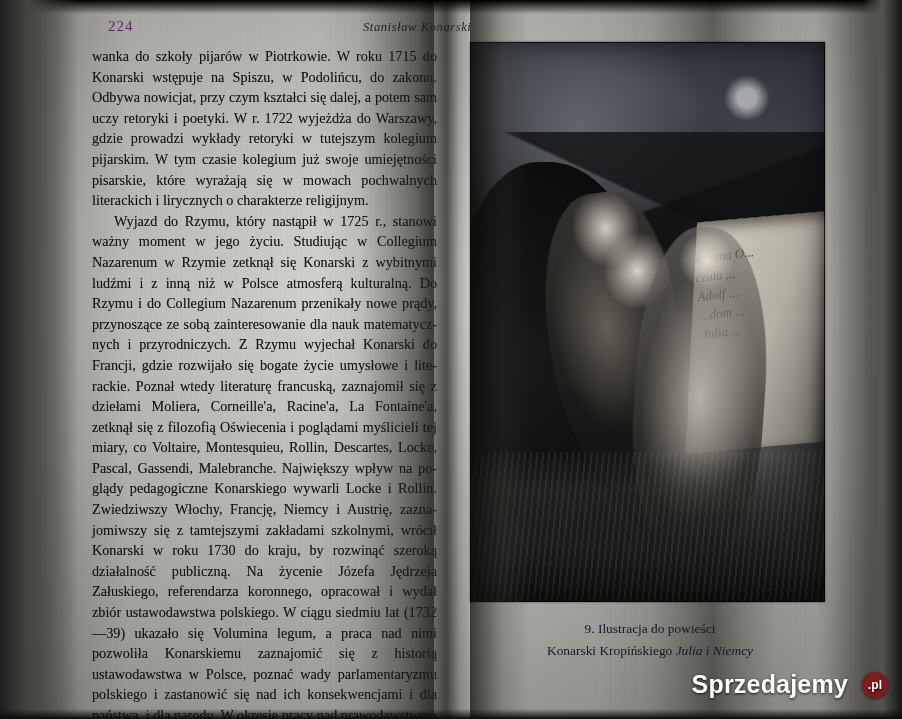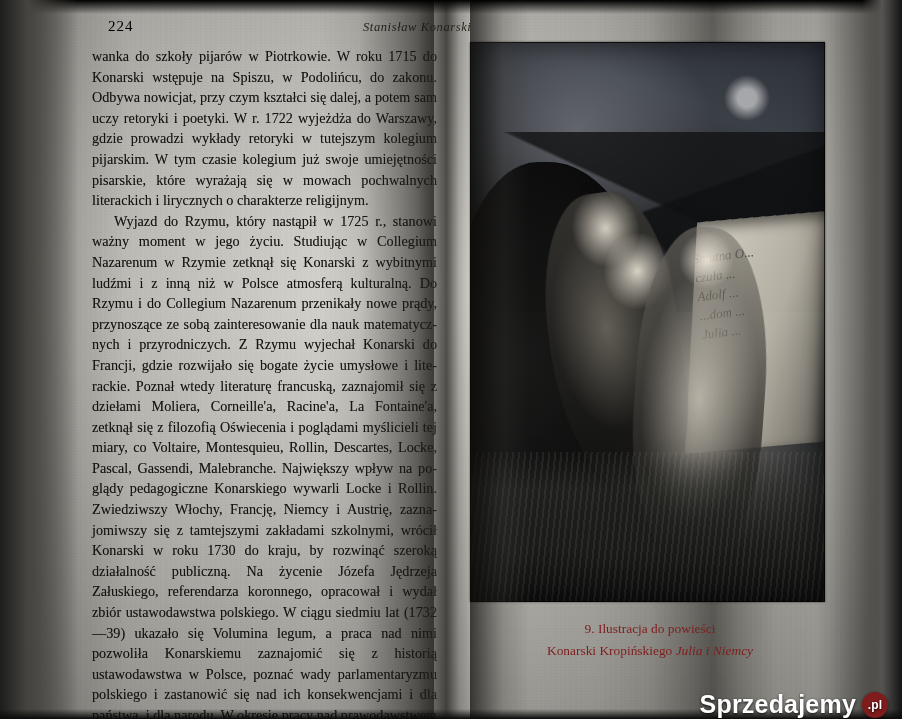--- a/index.html
+++ b/index.html
@@ -72,21 +72,21 @@
     position: absolute;
     left: 78px; top: 6px;
     width: 352px; height: 710px;
     color: #171613;
   }
   .folio {
     position: absolute;
     left: 30px; top: 12px;
     font-size: 15px;
     letter-spacing: 1px;
-    color: #000000;
+    color: #701a75;
   }
   .running-head {
     position: absolute;
     left: 285px; top: 14px;
     font-size: 12.5px;
     font-style: italic;
     letter-spacing: 0.6px;
     color: #222019;
     white-space: nowrap;
   }
@@ -213,44 +213,44 @@
     pointer-events: none;
   }
 
   .caption {
     position: absolute;
     left: 10px; top: 612px;
     width: 340px;
     text-align: center;
     font-size: 13.4px;
     line-height: 22px;
-    color: #7f1d1d;
+    color: #0f172a;
   }
   .caption .it { font-style: italic; }
 
   
   .right-shade-left {
     position: absolute; left: 470px; top: 0; width: 60px; height: 719px;
     background: linear-gradient(90deg, rgba(15,14,12,0.72) 0%, rgba(60,58,54,0.25) 55%, rgba(0,0,0,0) 100%);
     pointer-events: none;
   }
   .right-shade-right {
     position: absolute; right: 16px; top: 0; width: 70px; height: 719px;
     background: linear-gradient(270deg, rgba(10,10,9,0.55) 0%, rgba(0,0,0,0) 100%);
     pointer-events: none;
   }
 
   
   .watermark {
     position: absolute;
     right: 14px;
-    bottom: 0;
+    bottom: 20px;
     display: flex;
     align-items: center;
-    gap: 4px;
+    gap: 12px;
     font-family: "Liberation Sans", sans-serif;
     font-size: 25px;
     font-weight: bold;
     color: #ffffff;
     text-shadow: 0 1px 3px rgba(0,0,0,0.85);
     letter-spacing: 0.2px;
   }
   .wm-badge {
     display: inline-flex;
     align-items: center;

